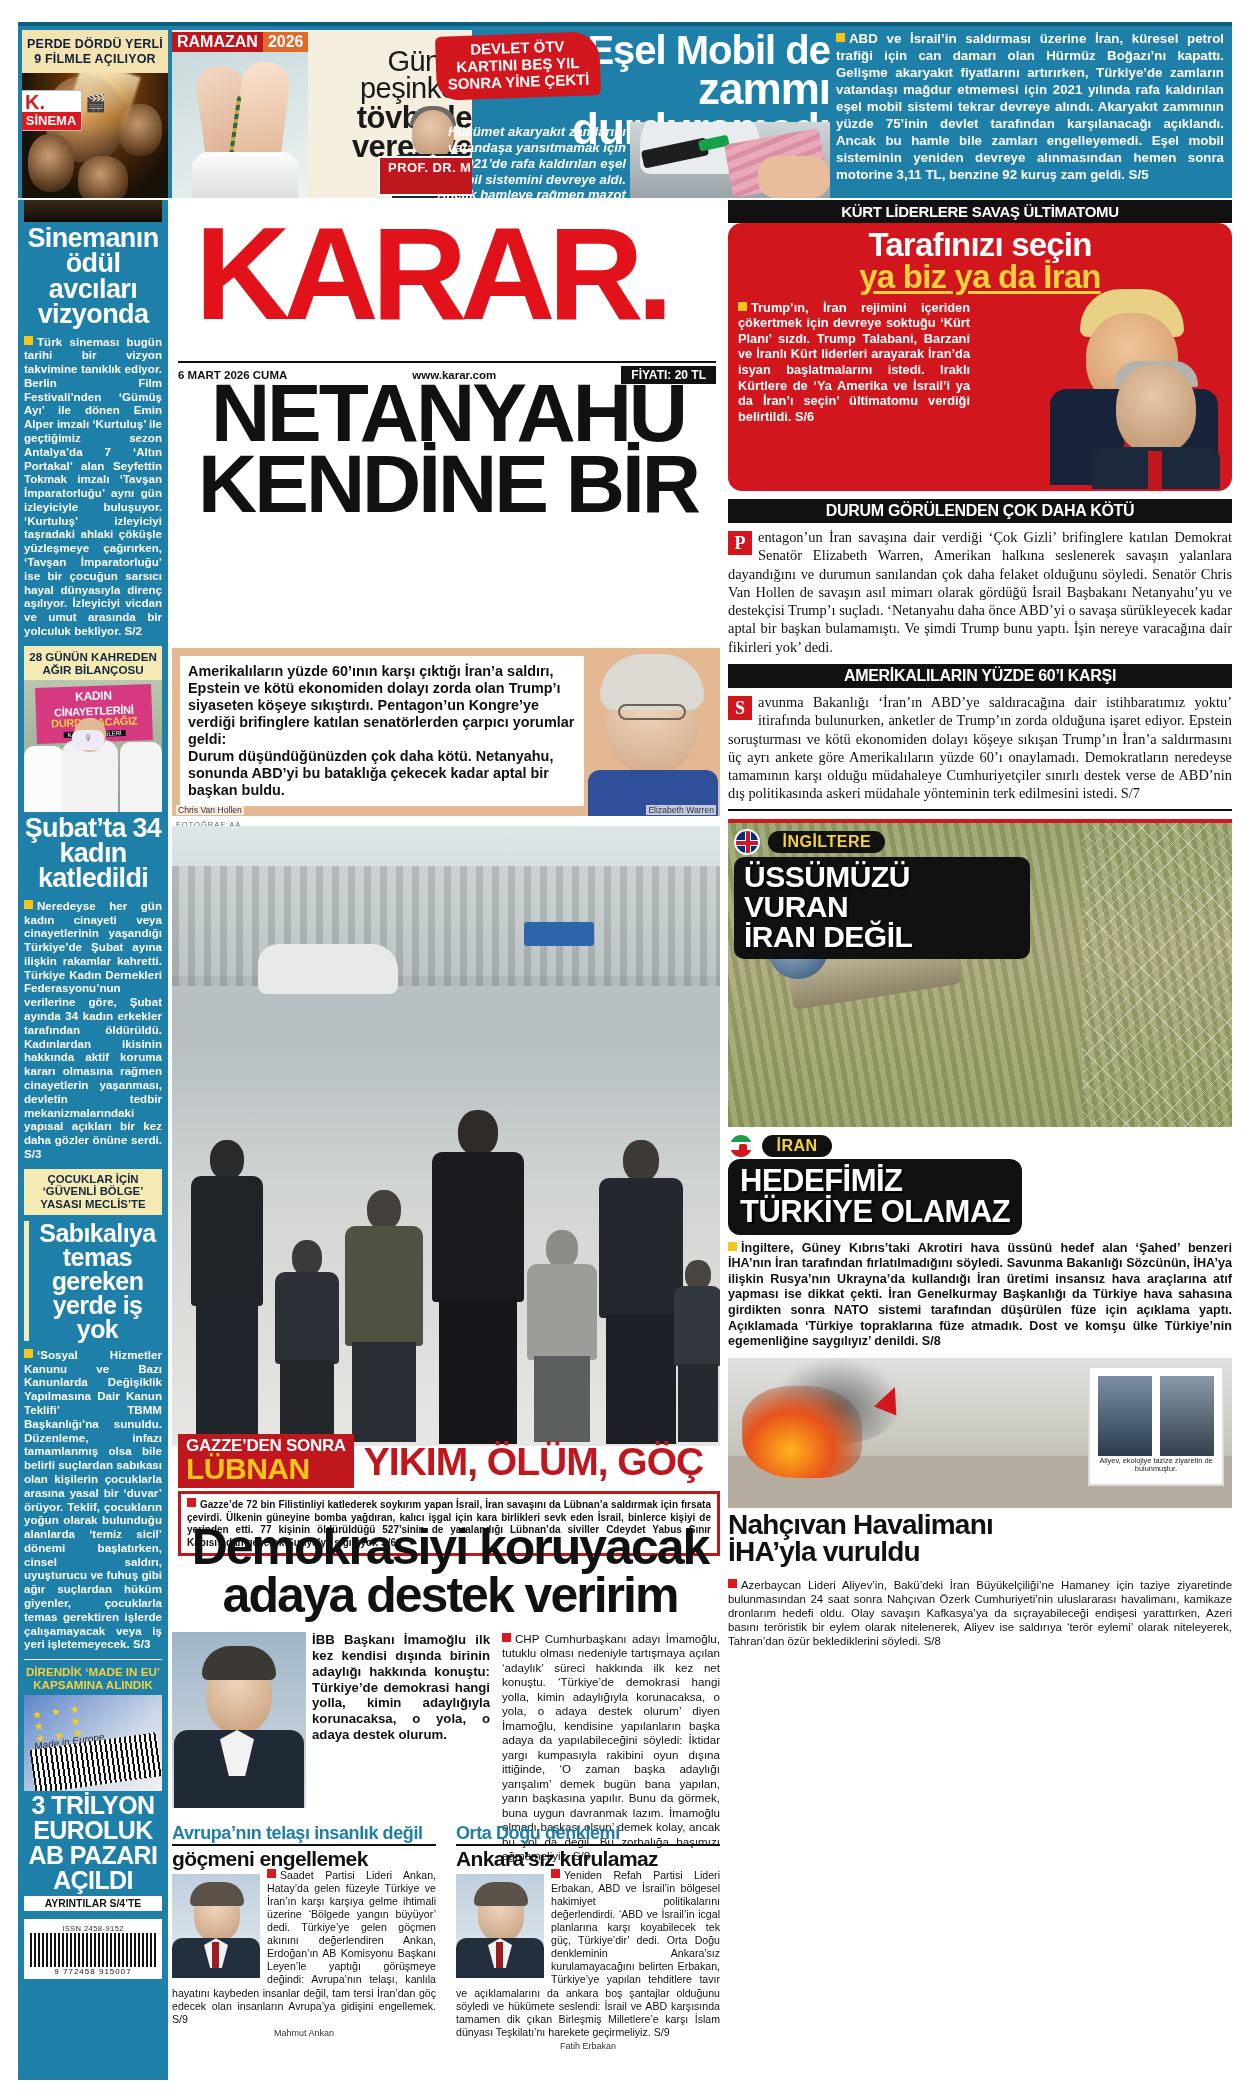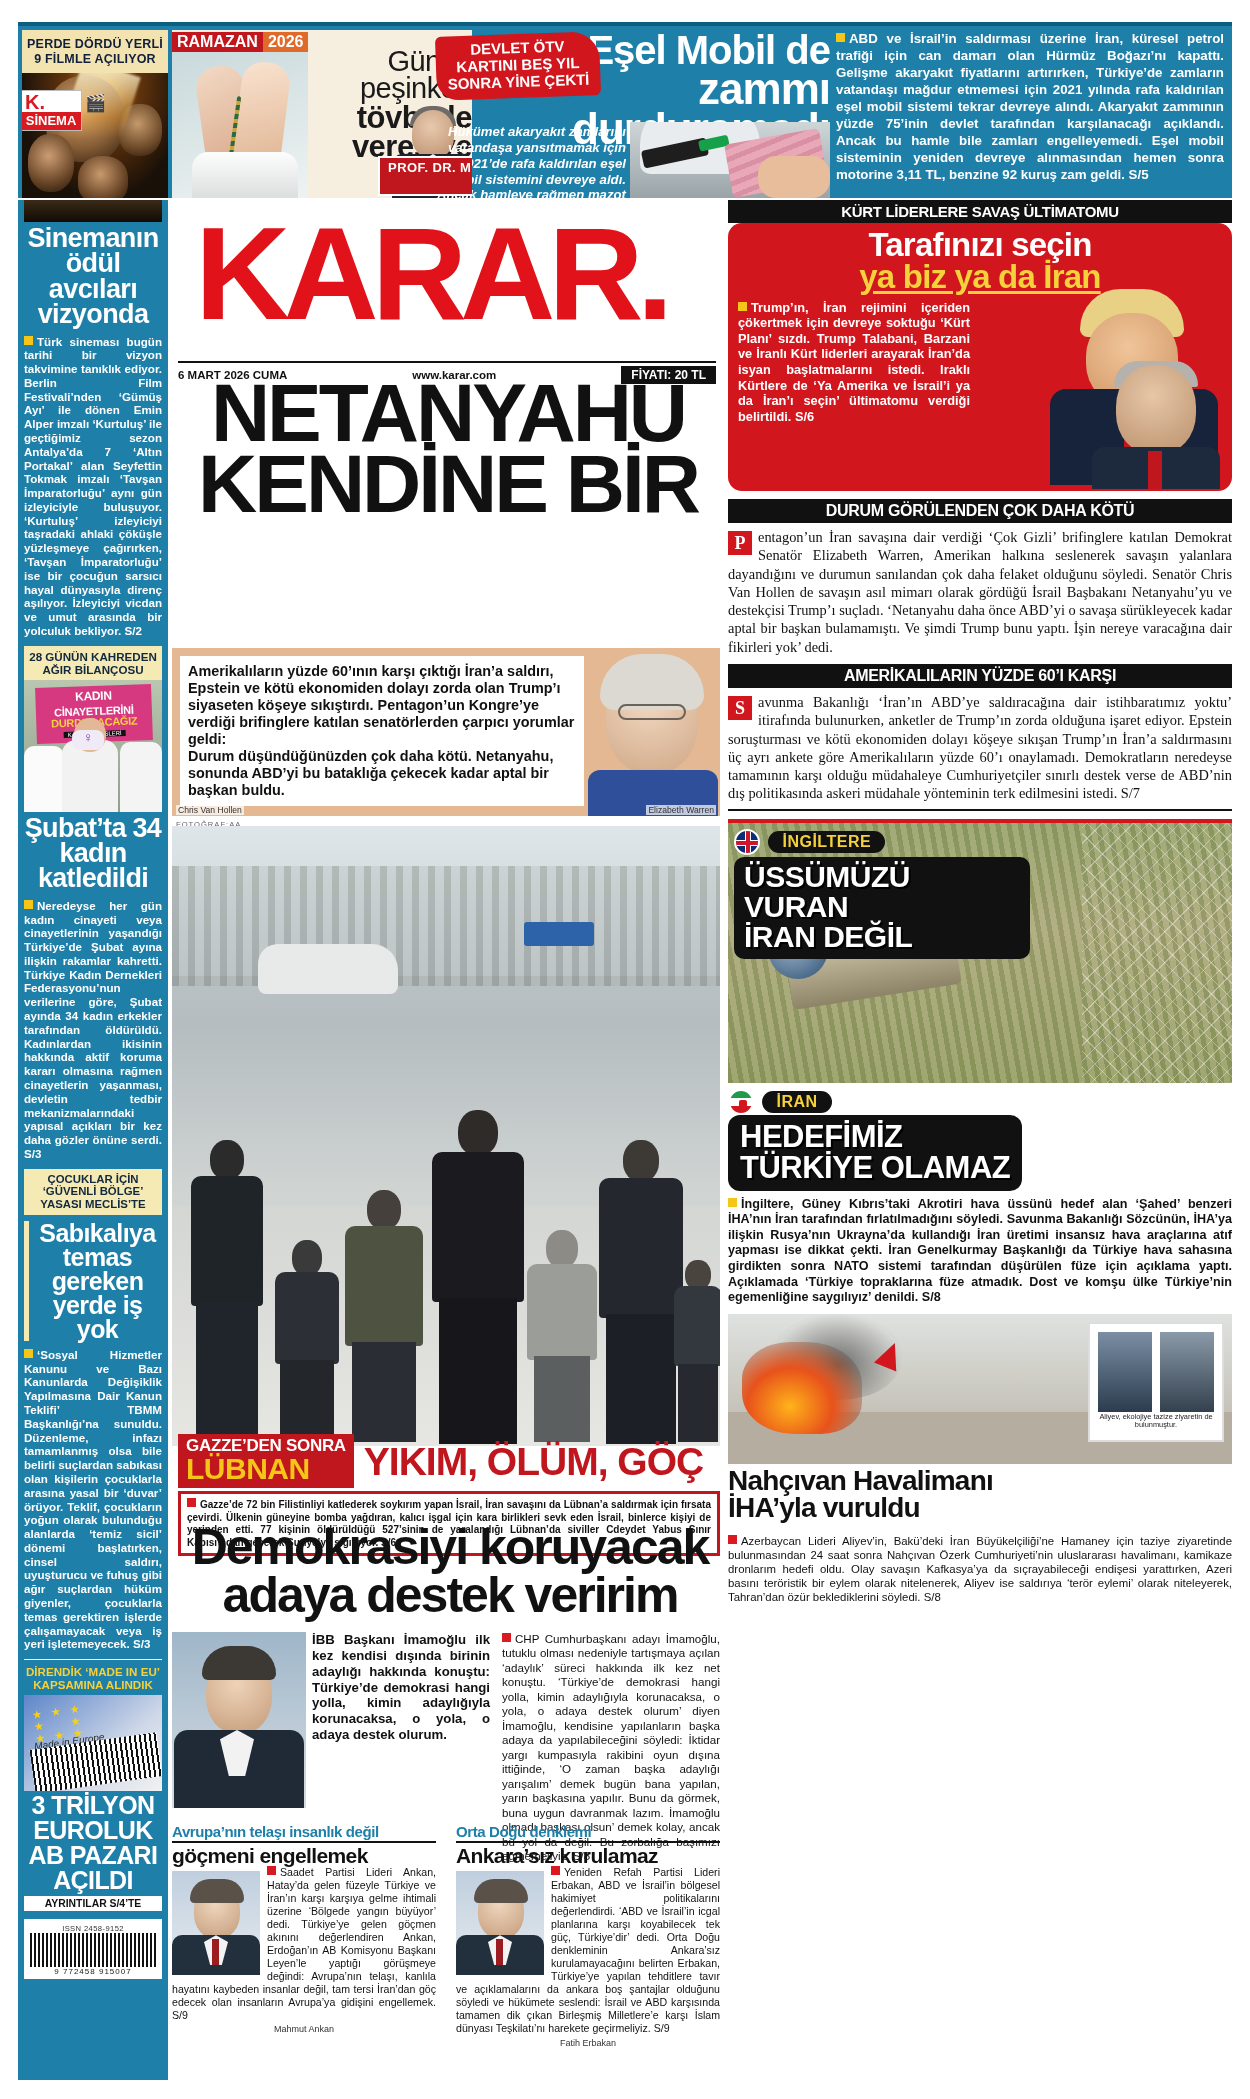--- a/index.html
+++ b/index.html
@@ -165,21 +165,21 @@
   .imam-photo .suit { position:absolute; left:2px; top:98px; width:130px; height:78px; background:#1f2a36; border-radius:14px 14px 0 0; }
   .imam-photo .shirt { position:absolute; left:48px; top:98px; width:34px; height:46px; background:#f2f2f2; clip-path:polygon(50% 0,100% 20%,74% 100%,26% 100%,0 20%); }
   .imam-spot { position:absolute; left:140px; top:0; width:178px; font-weight:bold; font-size:13.2px; line-height:1.2; color:#111; text-align:justify; }
   .imam-body { position:absolute; left:330px; top:0; width:218px; font-size:11.6px; line-height:1.25; color:#111; text-align:justify; }
 
   
   .bot { position:absolute; left:172px; top:1824px; width:548px; height:256px; }
   .bot .col { position:absolute; top:0; width:264px; }
   .bot .col.a { left:0; }
   .bot .col.b { left:284px; }
-  .bot .bhead1 { color:#1e7fa8; font-weight:bold; font-size:15px; line-height:1.02; border-bottom:2px solid #111; padding-bottom:2px; letter-spacing:-.4px; }
+  .bot .bhead1 { color:#1e7fa8; font-weight:bold; font-size:18px; line-height:1.02; border-bottom:2px solid #111; padding-bottom:2px; letter-spacing:-.4px; }
   .bot .bhead2 { color:#111; font-weight:bold; font-size:21px; line-height:1.0; letter-spacing:-.6px; margin-top:2px; }
   .bot .bimg { float:left; width:88px; height:104px; margin:5px 7px 2px 0; overflow:hidden; background:linear-gradient(180deg,#bfcede,#e7ecef); position:relative; }
   .bot .bimg .face { position:absolute; left:22px; top:14px; width:46px; height:54px; border-radius:46%; background:radial-gradient(circle at 46% 36%,#efd5bd,#c29a78); }
   .bot .bimg .hair { position:absolute; left:18px; top:8px; width:54px; height:24px; border-radius:28px 28px 6px 6px; background:#5a5149; }
   .bot .bimg .suit { position:absolute; left:0; top:64px; width:88px; height:40px; background:#22303d; border-radius:10px 10px 0 0; }
   .bot .bimg .shirt { position:absolute; left:32px; top:64px; width:24px; height:30px; background:#f3f3f3; clip-path:polygon(50% 0,100% 22%,74% 100%,26% 100%,0 22%); }
   .bot .bimg .tie { position:absolute; left:40px; top:68px; width:7px; height:26px; background:#9b1d22; }
   .bot .bbody { font-size:10.6px; line-height:1.23; text-align:justify; color:#111; }
   .bot .bcap { clear:both; font-size:9px; color:#333; text-align:center; padding-top:2px; }
 
@@ -200,21 +200,21 @@
   .rc-redbox .net .face { position:absolute; left:26px; top:4px; width:80px; height:90px; border-radius:46%; background:radial-gradient(circle at 46% 34%,#e6c7a7,#b98e6a); }
   .rc-redbox .net .hair { position:absolute; left:24px; top:0; width:84px; height:26px; border-radius:42px 42px 4px 4px; background:#b5b2ad; }
   .rc-redbox .net .suit { position:absolute; left:2px; top:86px; width:128px; height:42px; background:#1d2a3e; border-radius:12px 12px 0 0; }
   .rc-redbox .net .tie { position:absolute; left:58px; top:90px; width:14px; height:38px; background:#c0161d; }
 
   .rc-black-kicker { background:#111; color:#fff; font-weight:bold; font-size:16px; text-align:center; padding:3px 4px; margin-top:8px; letter-spacing:-.3px; }
   .rc-serif { font-family:"Liberation Serif", serif; font-size:14.4px; line-height:1.27; text-align:justify; color:#111; margin-top:5px; }
   .rc-serif .dropcap { float:left; width:24px; height:24px; background:#d2161e; color:#fff; font-weight:bold; font-size:18px; text-align:center; line-height:24px; margin:3px 6px 0 0; font-family:"Liberation Serif", serif; }
   .rc-rule { border-top:2px solid #111; margin-top:6px; }
 
-  .rc-photo-wreck { position:relative; width:100%; height:264px; background:linear-gradient(180deg,#8fa06a 0%, #a9a77c 40%, #8e9a62 100%); overflow:hidden; border-top:4px solid #d2161e; margin-top:8px; }
+  .rc-photo-wreck { position:relative; width:100%; height:308px; background:linear-gradient(180deg,#8fa06a 0%, #a9a77c 40%, #8e9a62 100%); overflow:hidden; border-top:4px solid #d2161e; margin-top:8px; }
   .rc-photo-wreck .brush { position:absolute; inset:0; background:repeating-linear-gradient(80deg, rgba(120,130,70,.35) 0 5px, rgba(200,195,150,.3) 5px 11px); }
   .rc-photo-wreck .fence { position:absolute; right:0; top:0; width:150px; height:100%; background:repeating-linear-gradient(45deg, rgba(255,255,255,.35) 0 1px, transparent 1px 11px), repeating-linear-gradient(-45deg, rgba(255,255,255,.35) 0 1px, transparent 1px 11px); }
   .rc-photo-wreck .debris { position:absolute; left:60px; top:112px; width:170px; height:62px; background:linear-gradient(180deg,#cfc6a8,#8d8468); transform:rotate(-9deg); border-radius:6px; }
   .rc-photo-wreck .ring { position:absolute; left:40px; top:96px; width:60px; height:60px; border-radius:50%; background:radial-gradient(circle at 40% 40%,#9fb6cc,#2c4f72); }
   .wreck-badges { position:absolute; left:6px; top:6px; width:296px; }
   .uk-flag { display:inline-block; width:26px; height:26px; border-radius:50%; background:
       linear-gradient(#0b2d74,#0b2d74), repeating-linear-gradient(0deg,transparent 0); position:relative; overflow:hidden; vertical-align:middle; margin-right:4px; border:2px solid #fff; }
   .uk-flag:before { content:''; position:absolute; left:0; top:9px; width:100%; height:6px; background:#fff; box-shadow:none; }
   .uk-flag:after { content:''; position:absolute; left:9px; top:0; width:6px; height:100%; background:#fff; }
   .uk-cross { position:absolute; left:10px; top:0; width:4px; height:100%; background:#cf142b; z-index:3; }

